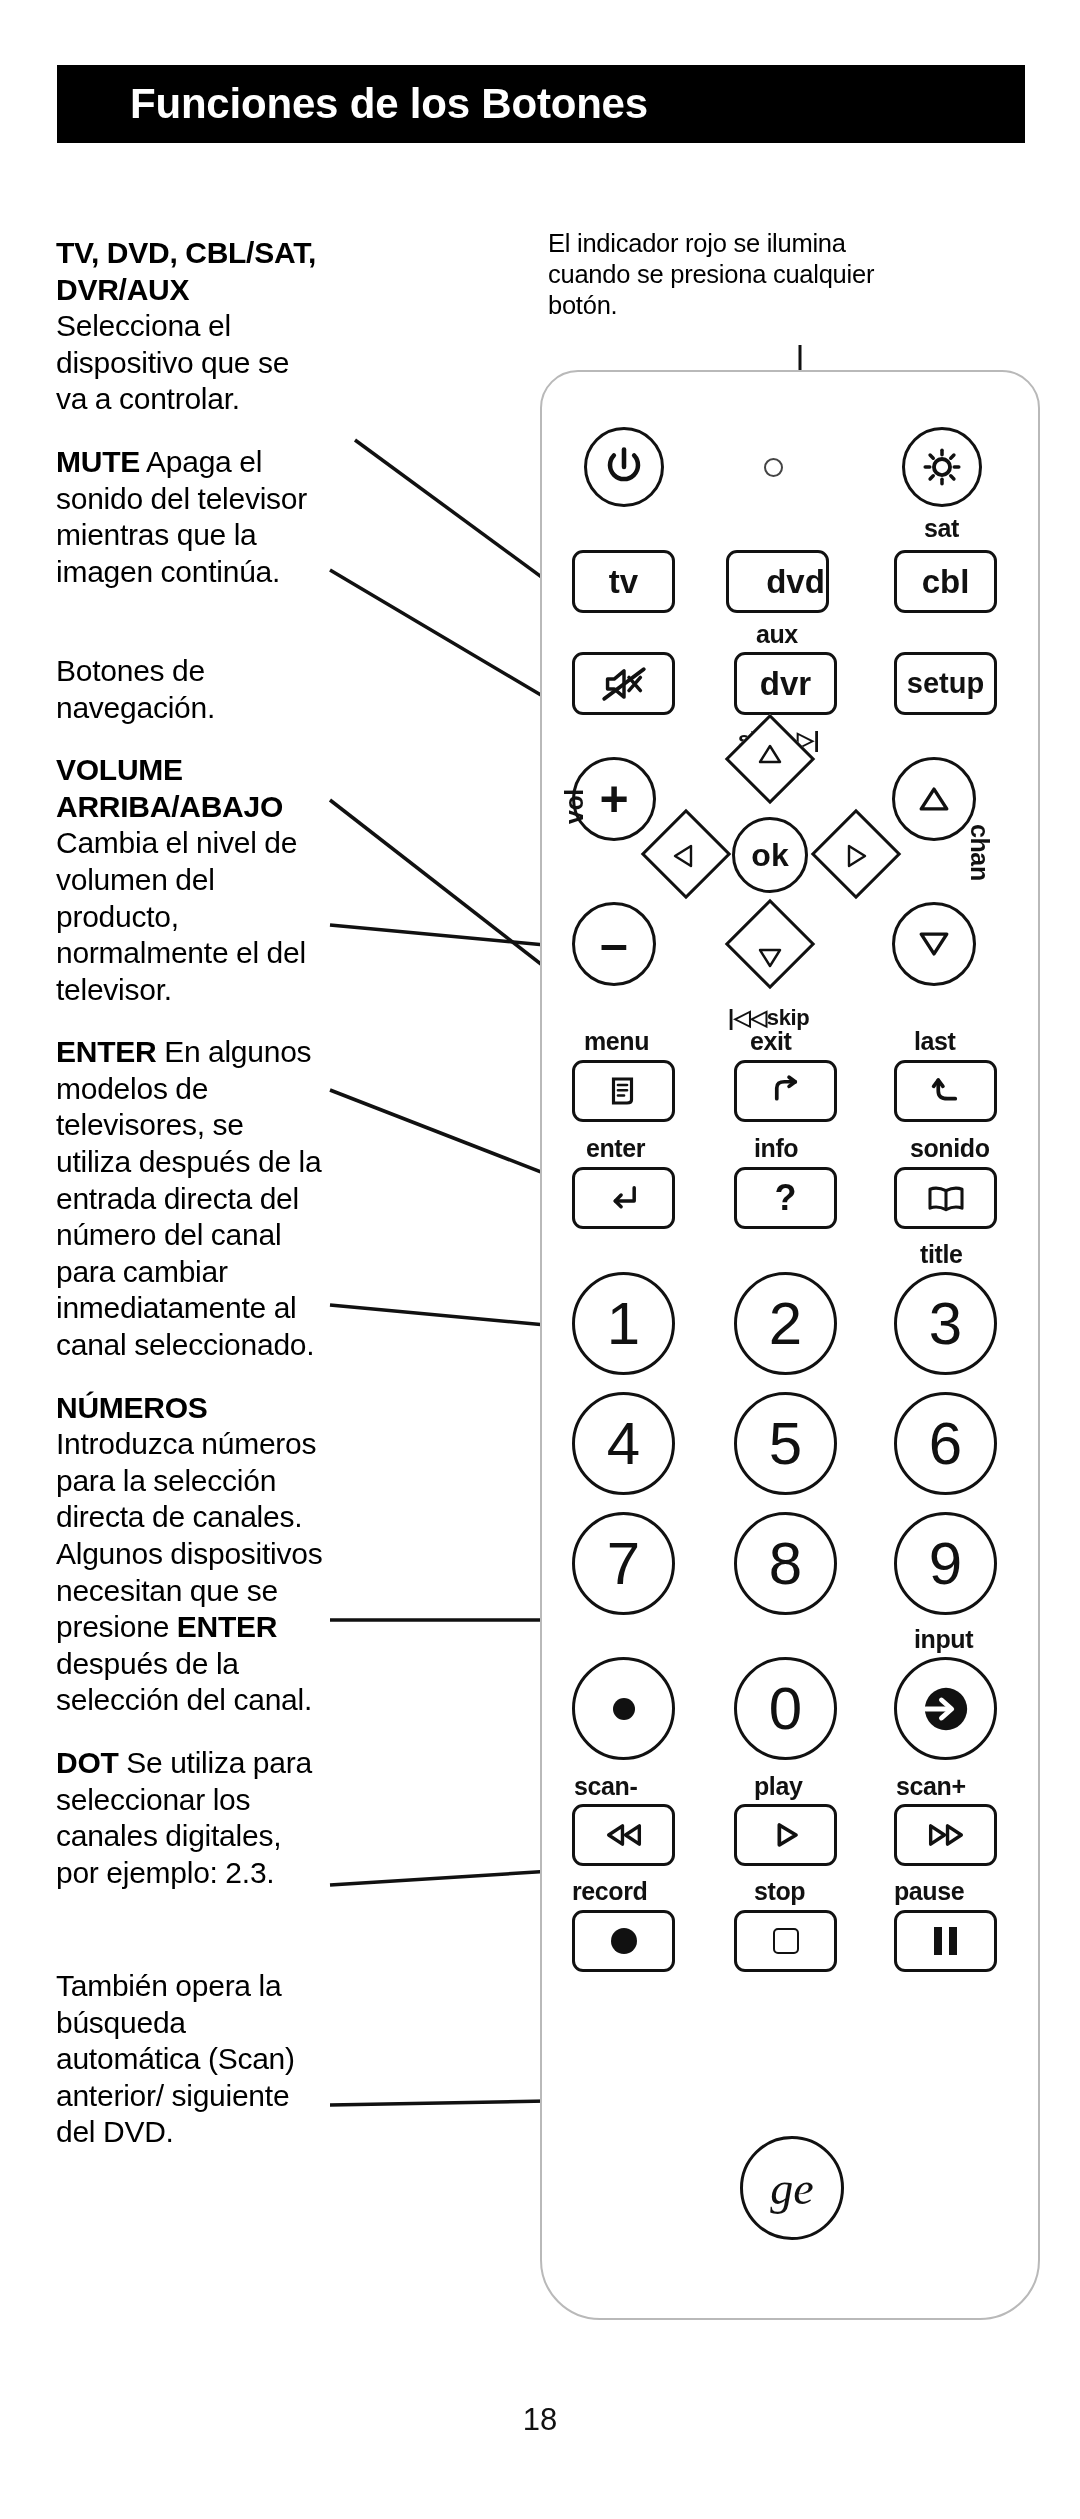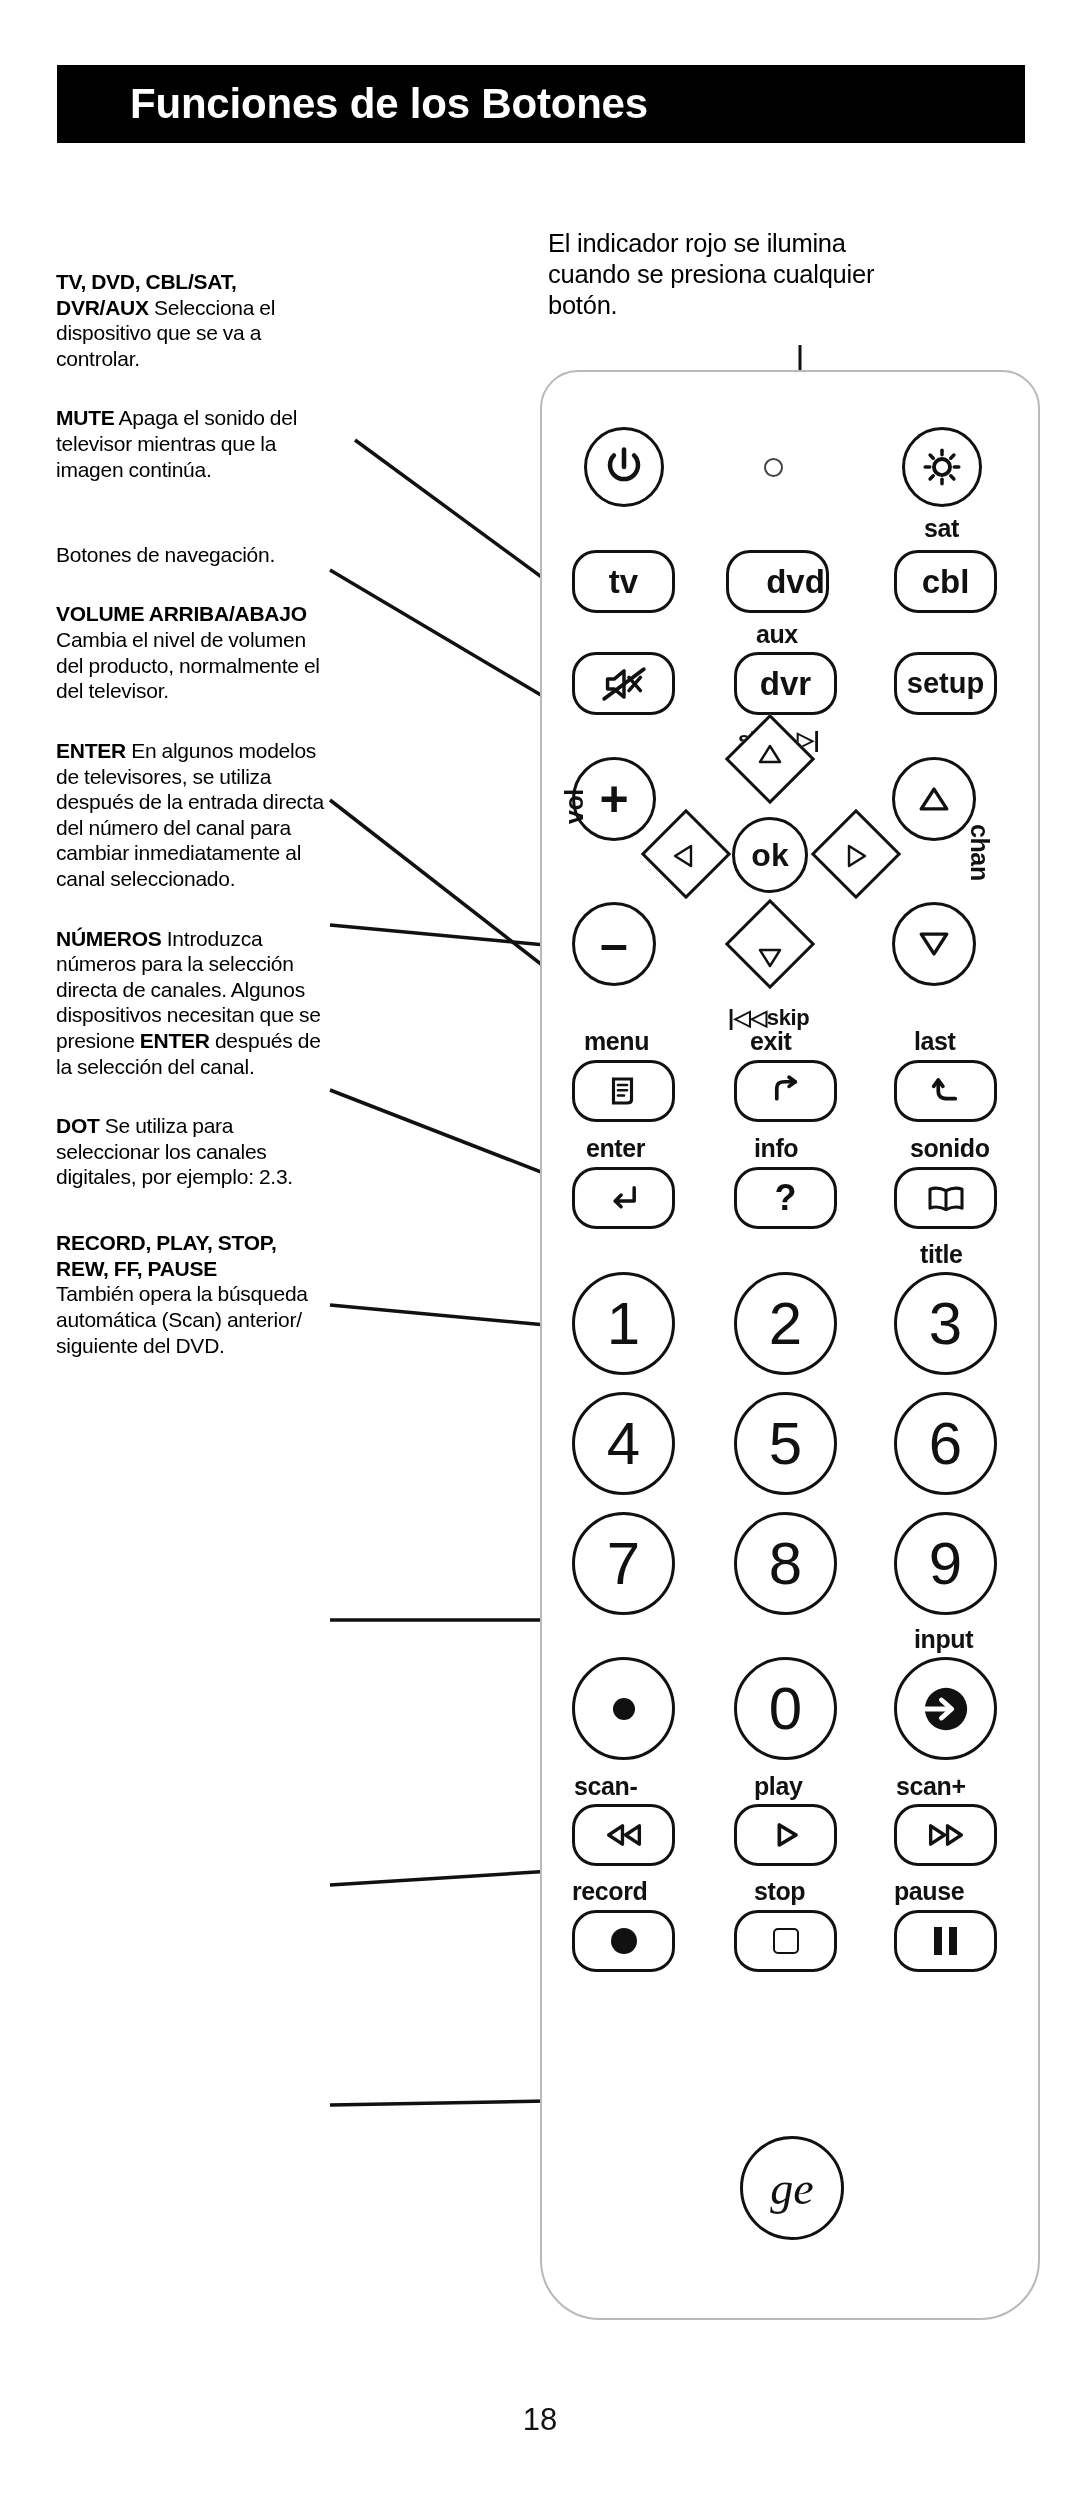--- a/index.html
+++ b/index.html
@@ -29,25 +29,24 @@
   }
 
   
   .left-col {
     position: absolute;
     left: 56px; top: 235px;
     width: 270px;
   }
   .entry { margin-bottom: 26px; }
   .entry p {
-    font-size: 21px;
+    font-size: 30px;
     line-height: 1.22;
     letter-spacing: -0.25px;
     word-spacing: -0.4px;
-    margin-top: 34px;
   }
   .entry b { font-weight: bold; }
 
   
   .callout {
     position: absolute;
     left: 548px; top: 228px;
     width: 330px;
     font-size: 25.5px;
     line-height: 1.22;
@@ -72,21 +71,21 @@
   .btn {
     position: absolute;
     border: 3px solid #111;
     background: #fff;
     display: flex;
     align-items: center;
     justify-content: center;
     font-weight: bold;
     color: #111;
   }
-  .btn.rounded { border-radius: 24px; }
+  .btn.rounded { border-radius: 11px; }
   .btn.circle  { border-radius: 50%; }
 
   .lbl {
     position: absolute;
     font-size: 25px;
     font-weight: bold;
     color: #111;
     letter-spacing: -0.4px;
     white-space: nowrap;
   }
@@ -182,21 +181,21 @@
       <b>ENTER</b>
       <span>después de la selección del canal.</span></p>
     </div>
 
     <div class="entry">
       <p><b>DOT</b>
       <span>Se utiliza para seleccionar los canales digitales, por ejemplo: 2.3.</span></p>
     </div>
 
     <div class="entry" style="margin-top:40px">
-      <p><b>RECORD, PLAY, STOP, REW, FF, PAUSE</b><br>
+      <p><br>
       <span>También opera la búsqueda automática (Scan) anterior/ siguiente del DVD.</span></p>
     </div>
 
   </div>
 
   <div class="callout">El indicador rojo se ilumina cuando se presiona cualquier botón.</div>
 
   <svg style="position:absolute;left:0;top:0;width:1080px;height:2519px;pointer-events:none">
 
     <path d="M800 345 L800 485" stroke="#111" stroke-width="3" fill="none"></path>

